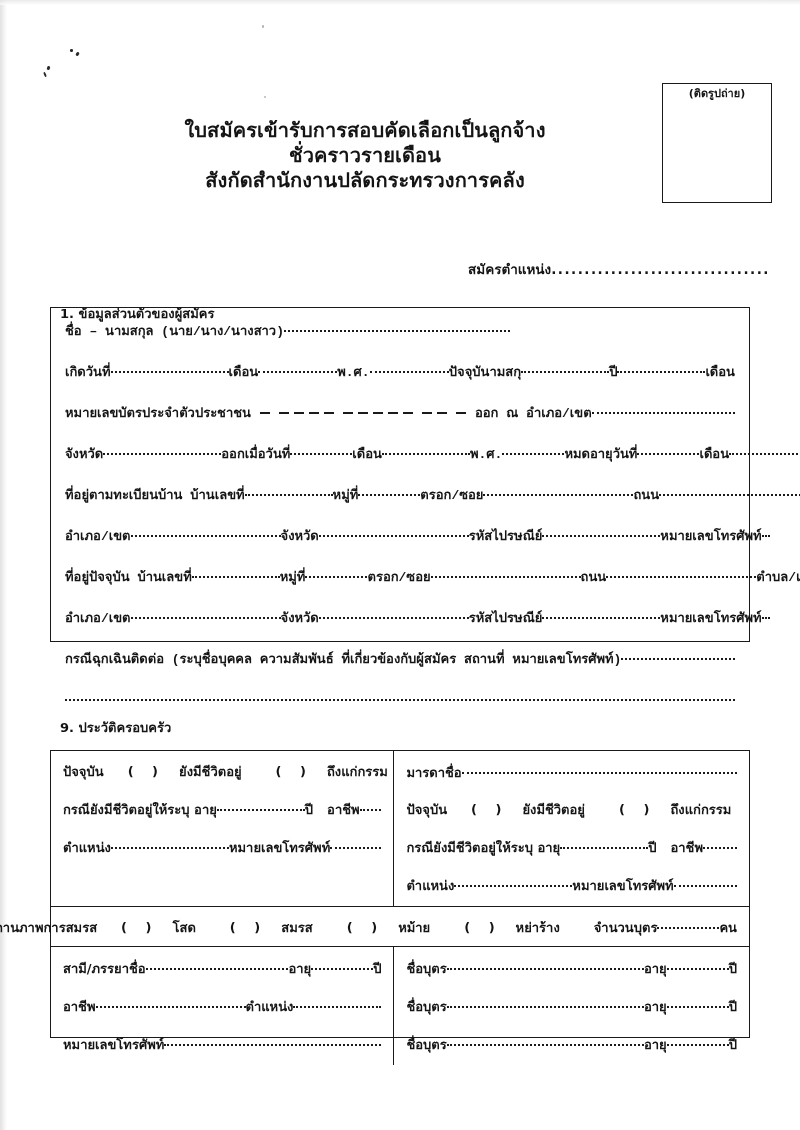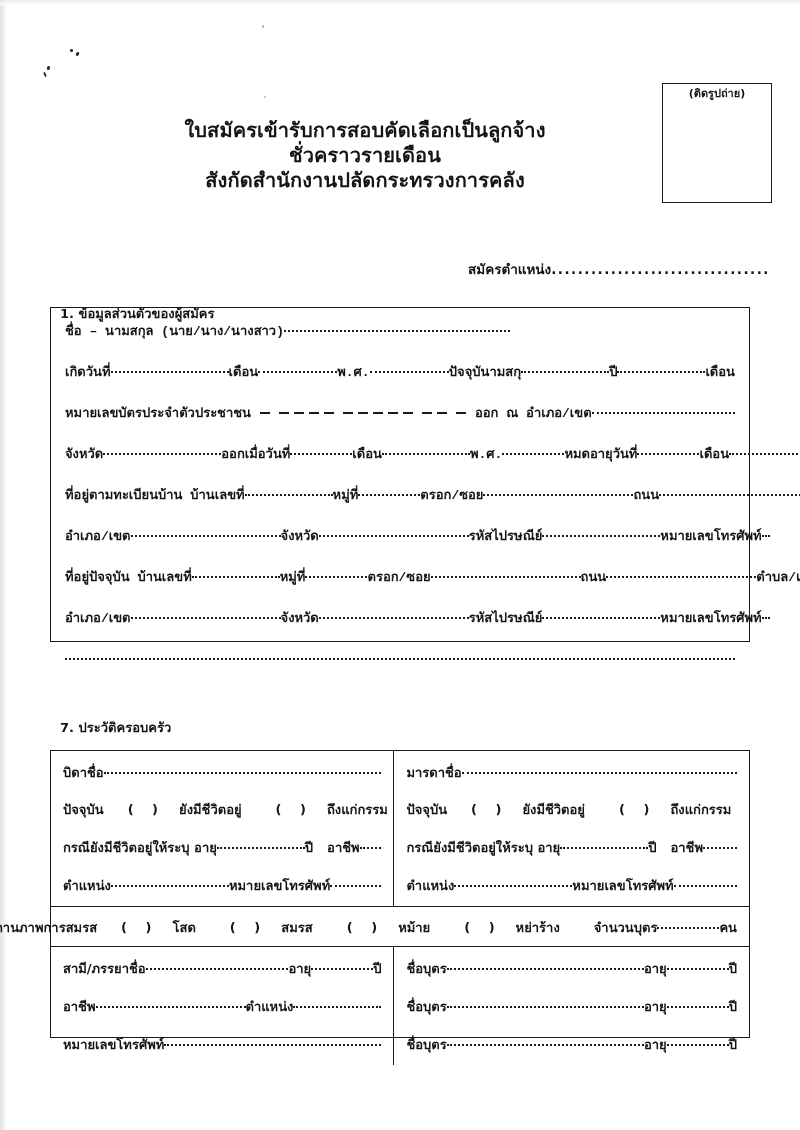--- a/index.html
+++ b/index.html
@@ -336,35 +336,35 @@
       <span class="lbl">อำเภอ/เขต</span>
       <span class="dots d-xl"></span>
       <span class="lbl">จังหวัด</span>
       <span class="dots d-xl"></span>
       <span class="lbl">รหัสไปรษณีย์</span>
       <span class="dots d-l"></span>
       <span class="lbl">หมายเลขโทรศัพท์</span>
       <span class="dots"></span>
     </div>
 
+    <div class="frow">
+      <span class="lbl">กรณีฉุกเฉินติดต่อ (ระบุชื่อบุคคล ความสัมพันธ์ ที่เกี่ยวข้องกับผู้สมัคร สถานที่ หมายเลขโทรศัพท์)</span>
+      <span class="dots"></span>
+    </div>
 
     <div class="rule-row"></div>
   </div>
 
-  <div class="section-heading sec2-heading">7. ประวัติครอบครัว</div>
+  <div class="section-heading sec2-heading">9. ประวัติครอบครัว</div>
 
   <div class="form-box" id="family-box">
 
     <div class="fam-band">
 
       <div class="fam-col left">
-        <div class="frow">
-          <span class="lbl">บิดาชื่อ</span>
-          <span class="dots"></span>
-        </div>
         <div class="frow">
           <span class="lbl">ปัจจุบัน</span>
           <span class="gap-m"></span>
           <span class="opt">
               <span class="paren">(&nbsp;)</span>
             </span>
           <span class="gap-s"></span>
           <span class="lbl">ยังมีชีวิตอยู่</span>
           <span class="gap-l"></span>
           <span class="opt">

